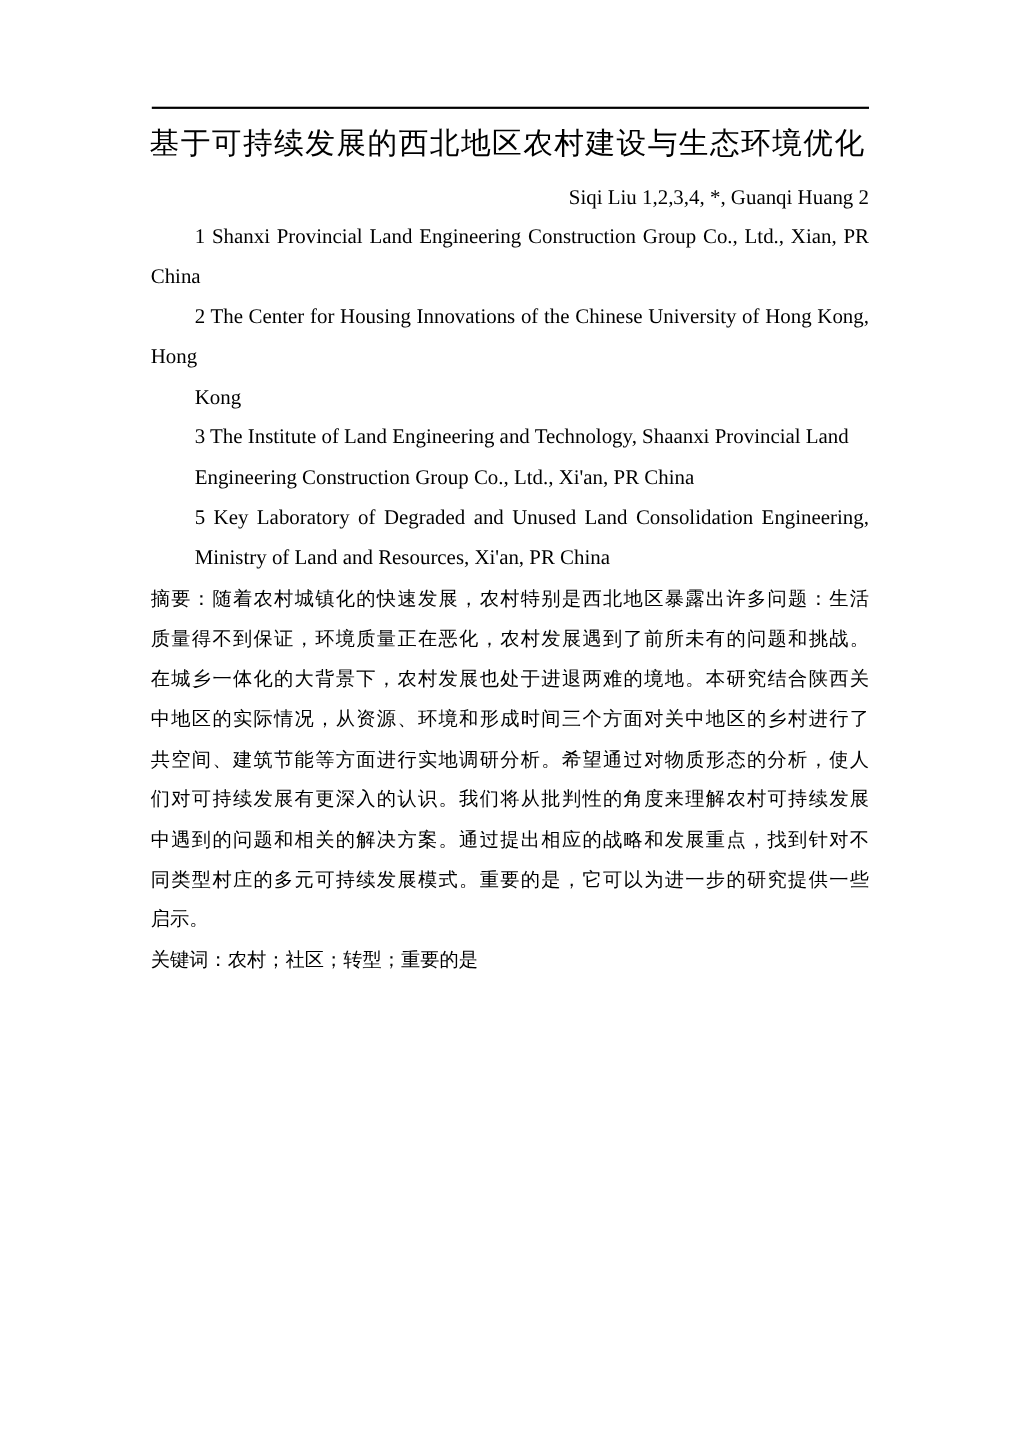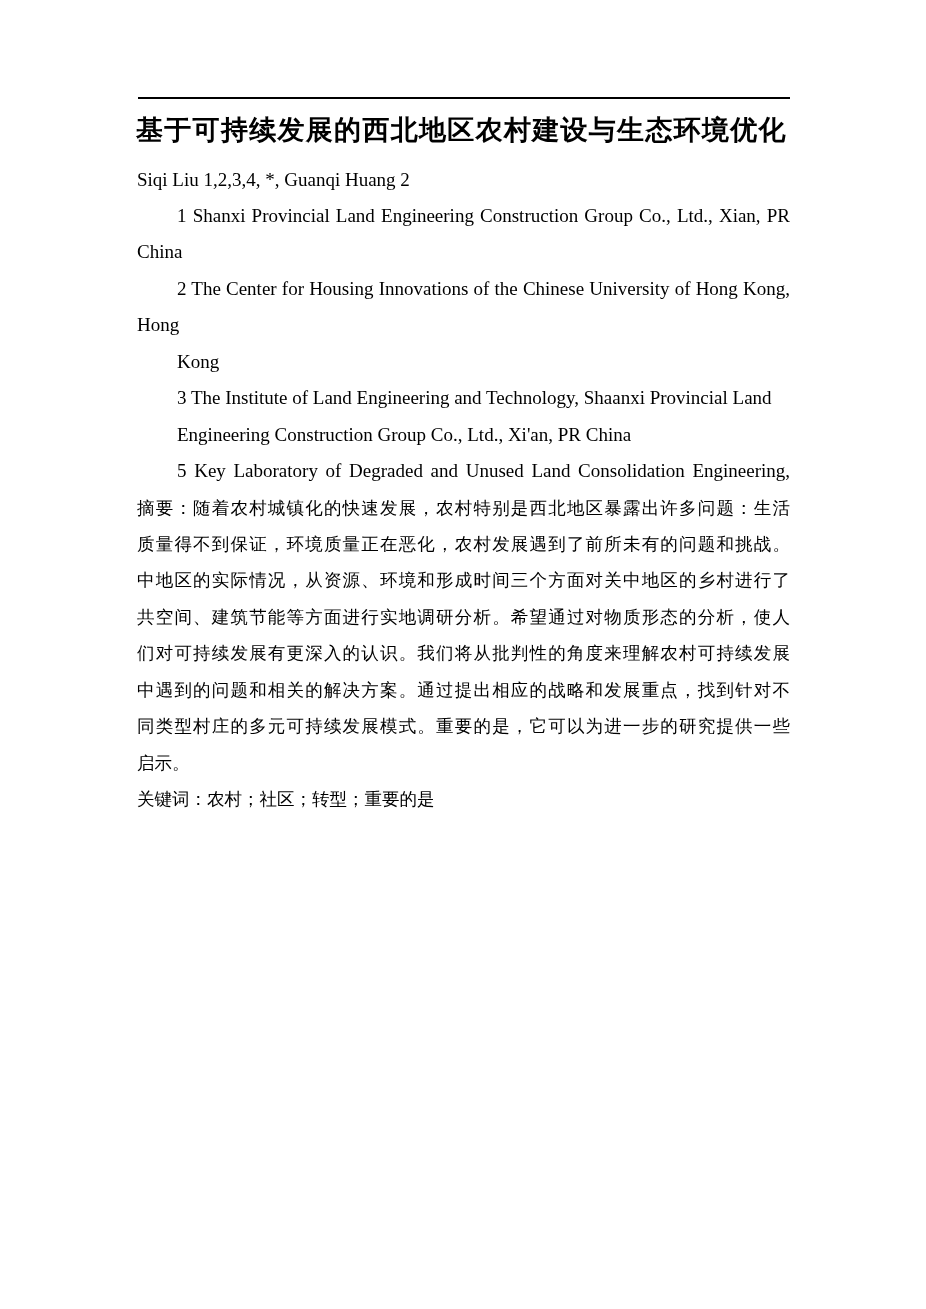--- a/index.html
+++ b/index.html
@@ -24,33 +24,33 @@
     height: 2px;
     background: #000000;
   }
   .title {
     position: absolute;
     left: 136px;
     top: 110px;
     width: 660px;
     margin: 0;
     font-family: "Liberation Sans", "DejaVu Sans", sans-serif;
-    font-weight: bold;
+    font-weight: normal;
     font-size: 27px;
     line-height: 40px;
     letter-spacing: 1.3px;
     white-space: nowrap;
     color: #000000;
   }
   .authors {
     position: absolute;
     left: 137px;
     top: 167px;
     width: 653px;
-    text-align: left;
+    text-align: right;
     font-size: 19px;
     line-height: 26px;
     color: #000000;
   }
   .flow {
     position: absolute;
     left: 137px;
     top: 198px;
     width: 653px;
   }
@@ -94,27 +94,29 @@
 
     <div class="affiliations">
       <div class="line aff ind just">1 Shanxi Provincial Land Engineering Construction Group Co., Ltd., Xian, PR</div>
       <div class="line aff">China</div>
       <div class="line aff ind just">2 The Center for Housing Innovations of the Chinese University of Hong Kong,</div>
       <div class="line aff">Hong</div>
       <div class="line aff ind">Kong</div>
       <div class="line aff ind">3 The Institute of Land Engineering and Technology, Shaanxi Provincial Land</div>
       <div class="line aff ind">Engineering Construction Group Co., Ltd., Xi'an, PR China</div>
       <div class="line aff ind just">5 Key Laboratory of Degraded and Unused Land Consolidation Engineering, the</div>
+      <div class="line aff ind">Ministry of Land and Resources, Xi'an, PR China</div>
     </div>
 
     <div class="abstract">
       <div class="line cjk just">
         <span class="bold-label">摘要：</span><span>随着农村城镇化的快速发展，农村特别是西北地区暴露出许多问题：生活</span>
       </div>
       <div class="line cjk just">质量得不到保证，环境质量正在恶化，农村发展遇到了前所未有的问题和挑战。</div>
+      <div class="line cjk just">在城乡一体化的大背景下，农村发展也处于进退两难的境地。本研究结合陕西关</div>
       <div class="line cjk just">中地区的实际情况，从资源、环境和形成时间三个方面对关中地区的乡村进行了</div>
       <div class="line cjk just">共空间、建筑节能等方面进行实地调研分析。希望通过对物质形态的分析，使人</div>
       <div class="line cjk just">们对可持续发展有更深入的认识。我们将从批判性的角度来理解农村可持续发展</div>
       <div class="line cjk just">中遇到的问题和相关的解决方案。通过提出相应的战略和发展重点，找到针对不</div>
       <div class="line cjk just">同类型村庄的多元可持续发展模式。重要的是，它可以为进一步的研究提供一些</div>
       <div class="line cjk">启示。</div>
     </div>
 
     <div class="line cjk keywords">
       <span class="bold-label">关键词：</span><span>农村；社区；转型；重要的是</span>

